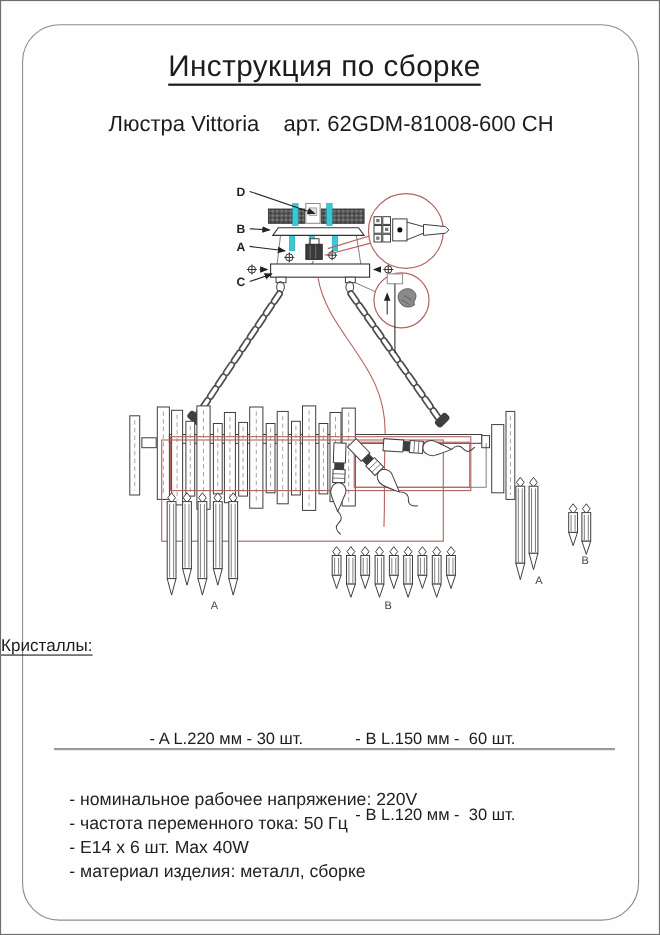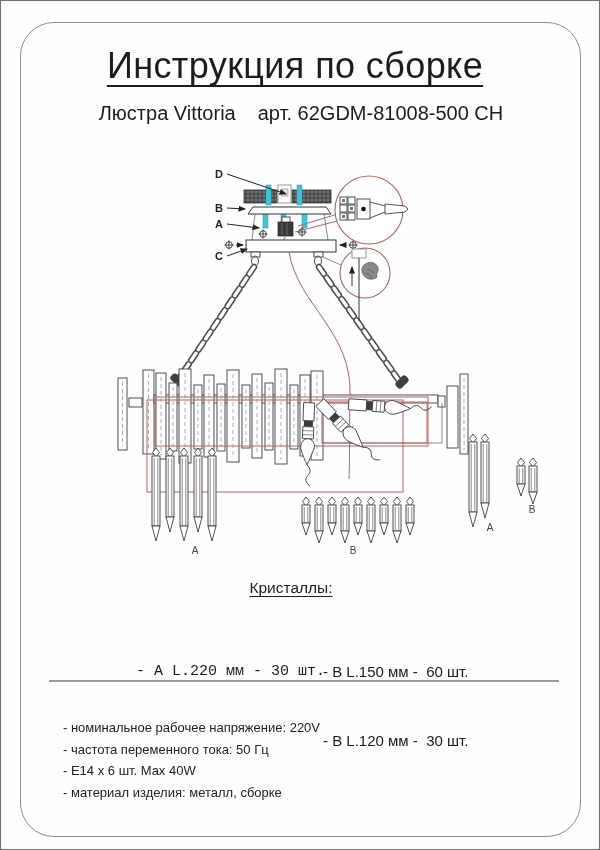--- a/index.html
+++ b/index.html
@@ -7,56 +7,56 @@
     position:relative;width:600px;height:850px;background:#fefefe;
     font-family:"Liberation Sans",sans-serif;color:#1c1c1c;
     border:1px solid #6f6f6f;box-sizing:border-box;overflow:hidden;
   }
   .inner-frame{
     position:absolute;left:19px;top:21px;width:559px;height:813px;
     border:1.4px solid #8d8d8d;border-radius:34px;
   }
   .title{
     position:absolute;top:44px;left:0;width:588px;text-align:center;
-    font-size:36px;font-weight:500;letter-spacing:.4px;
+    font-size:27px;font-weight:500;letter-spacing:.4px;
     text-decoration:underline;text-underline-offset:7px;text-decoration-thickness:1.8px;
   }
   .subtitle{
     position:absolute;top:101px;left:0;width:600px;text-align:center;font-size:20px;
   }
   .subtitle .prod{margin-right:22px;margin-top:36px;}
   .crystals-heading{
-    position:absolute;top:578px;left:0;width:580px;text-align:center;
+    position:absolute;top:578px;left:0;width:580px;text-align:left;
     font-size:15.5px;text-decoration:underline;text-underline-offset:3px;
   }
   .cry-col{position:absolute;top:613px;font-size:15px;line-height:23px;white-space:pre;}
-  .cry-col.left{left:135px;font-family:Liberation Mono, monospace;}
+  .cry-col.left{left:135px;}
   .cry-col.right{left:322px;}
   .divider{position:absolute;top:679px;left:48px;width:510px;border:none;border-top:2px solid #9a9a9a;margin:0;}
-  .specs{position:absolute;top:716px;left:62px;font-size:13px;line-height:21.5px;color:#222;}
+  .specs{position:absolute;top:716px;left:62px;font-size:16px;line-height:21.5px;color:#222;}
   svg{position:absolute;left:0;top:0;}
   svg text{font-family:"Liberation Sans",sans-serif;}
   .ln{fill:#fff;stroke:#3d3d3d;stroke-width:.9;}
   .nf{fill:none;stroke:#3d3d3d;stroke-width:.9;}
   .th{stroke:#3d3d3d;stroke-width:.6;}
   .sd{stroke:#999;stroke-width:.8;stroke-dasharray:4 3;}
   .red{fill:none;stroke:#b4635d;stroke-width:1;}
   .callout{font-size:11px;font-weight:bold;fill:#222;}
   .plabel{font-size:10px;fill:#444;}
 </style>
 </head>
 <body>
 
 <div class="page">
   <div class="inner-frame"></div>
 
   <div class="title">Инструкция по сборке</div>
 
   <div class="subtitle">
-    <span class="prod">Люстра Vittoria</span><span>арт. 62GDM-81008-500 CH</span>
+    <span class="prod">Люстра Vittoria</span><span>арт. 62GDM-81008-600 CH</span>
   </div>
 
   <svg width="600" height="570" viewBox="0 0 600 570">
     <defs>
       <pattern id="stip" width="4" height="4" patternUnits="userSpaceOnUse">
         <rect width="4" height="4" fill="#5a5a5a"></rect>
         <circle cx="1" cy="1" r="0.8" fill="#2b2b2b"></circle>
         <circle cx="3" cy="3" r="0.8" fill="#8f8f8f"></circle>
       </pattern>
       <marker id="ah" markerWidth="9" markerHeight="8" refX="6.5" refY="3" orient="auto">

